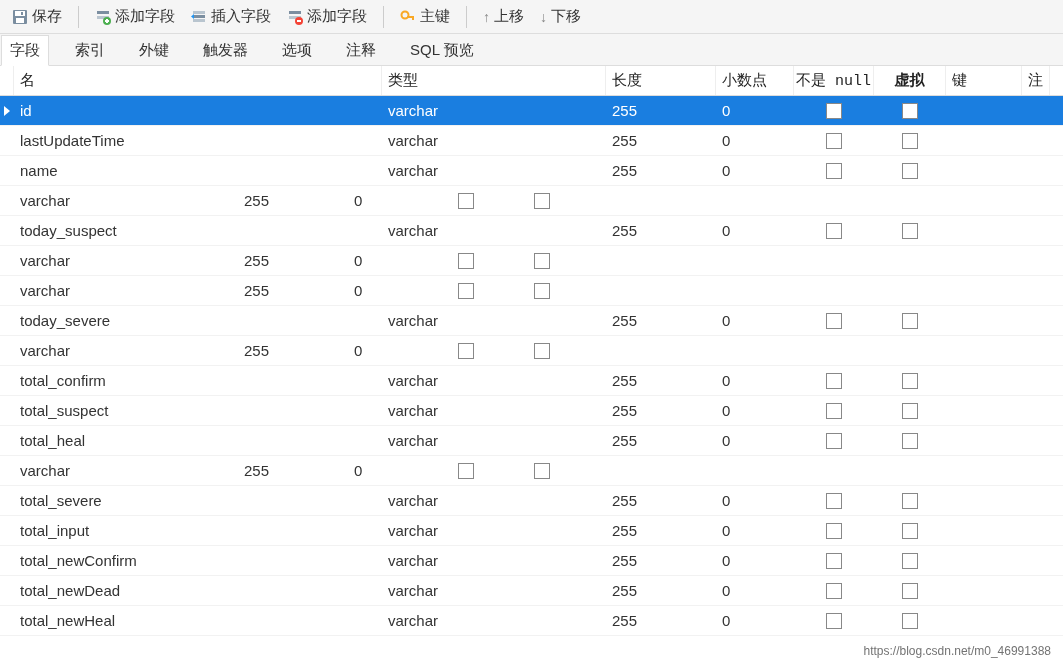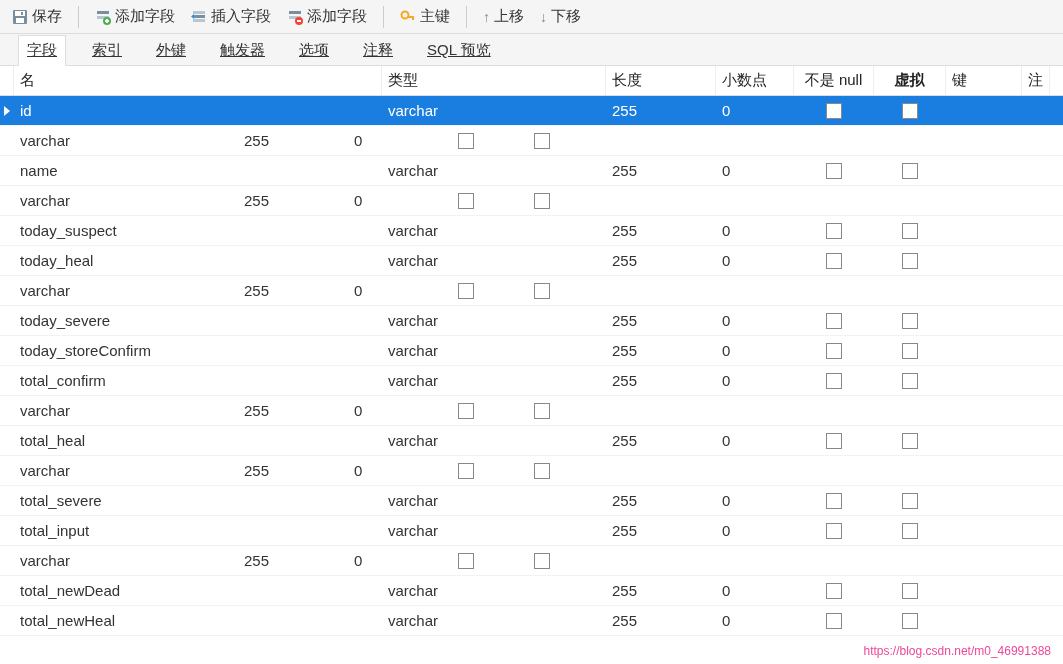--- a/index.html
+++ b/index.html
@@ -35,23 +35,22 @@
       background: #ccc;
       margin: 0 6px;
     }
     .icon { display: inline-flex; align-items: center; justify-content: center; }
     .tabs {
       background: #f5f5f5;
       border-bottom: 1px solid #ddd;
       height: 32px;
       display: flex;
       align-items: flex-end;
-      padding: 0 18px;
+      padding: 0 1px;
       gap: 18px;
-      text-decoration: underline;
     }
     .tab {
       padding: 5px 8px;
       cursor: pointer;
       color: #333;
       font-size: 15px;
     }
     .tab.active {
       background: #fff;
       border: 1px solid #ddd;
@@ -95,21 +94,21 @@
       align-items: center;
       height: 100%;
       overflow: hidden;
       white-space: nowrap;
     }
     .col-marker { width: 14px; padding: 0; justify-content: center; }
     .col-name   { width: 368px; }
     .col-type   { width: 224px; }
     .col-len    { width: 110px; }
     .col-dec    { width: 78px; }
-    .col-null   { width: 80px; justify-content: center; }
+    .col-null   { width: 80px; justify-content: center; font-family: Liberation Mono, monospace; }
     .col-virt   { width: 72px; justify-content: center; font-weight: bold; }
     .col-key    { width: 76px; }
     .col-note   { width: 28px; }
     .checkbox {
       width: 16px;
       height: 16px;
       border: 1px solid #888;
       background: #fff;
       display: inline-block;
     }
@@ -124,21 +123,21 @@
       position: absolute;
     }
     .col-marker { position: relative; }
     .row:not(.selected) .col-marker { color: transparent; }
     .arrow-up { color: #888; font-size: 14px; }
     .arrow-down { color: #888; font-size: 14px; }
     .watermark {
       position: absolute;
       right: 12px;
       bottom: 6px;
-      color: #ec4899;
+      color: #737373;
       font-size: 12px;
       pointer-events: none;
     }
   </style>
 </head>
 <body>
 
 <div class="toolbar">
   <div class="toolbar-btn">
     <span class="icon">
@@ -241,20 +240,21 @@
           <span class="checkbox"></span>
         </div>
         <div class="cell col-virt">
           <span class="checkbox"></span>
         </div>
         <div class="cell col-key"></div>
         <div class="cell col-note"></div>
       </div>
       <div class="row">
         <div class="cell col-marker"></div>
+        <div class="cell col-name">lastUpdateTime</div>
         <div class="cell col-type">varchar</div>
         <div class="cell col-len">255</div>
         <div class="cell col-dec">0</div>
         <div class="cell col-null">
           <span class="checkbox"></span>
         </div>
         <div class="cell col-virt">
           <span class="checkbox"></span>
         </div>
         <div class="cell col-key"></div>
@@ -299,21 +299,20 @@
           <span class="checkbox"></span>
         </div>
         <div class="cell col-virt">
           <span class="checkbox"></span>
         </div>
         <div class="cell col-key"></div>
         <div class="cell col-note"></div>
       </div>
       <div class="row">
         <div class="cell col-marker"></div>
-        <div class="cell col-name">today_heal</div>
         <div class="cell col-type">varchar</div>
         <div class="cell col-len">255</div>
         <div class="cell col-dec">0</div>
         <div class="cell col-null">
           <span class="checkbox"></span>
         </div>
         <div class="cell col-virt">
           <span class="checkbox"></span>
         </div>
         <div class="cell col-key"></div>
@@ -343,21 +342,20 @@
           <span class="checkbox"></span>
         </div>
         <div class="cell col-virt">
           <span class="checkbox"></span>
         </div>
         <div class="cell col-key"></div>
         <div class="cell col-note"></div>
       </div>
       <div class="row">
         <div class="cell col-marker"></div>
-        <div class="cell col-name">today_storeConfirm</div>
         <div class="cell col-type">varchar</div>
         <div class="cell col-len">255</div>
         <div class="cell col-dec">0</div>
         <div class="cell col-null">
           <span class="checkbox"></span>
         </div>
         <div class="cell col-virt">
           <span class="checkbox"></span>
         </div>
         <div class="cell col-key"></div>
@@ -373,20 +371,21 @@
           <span class="checkbox"></span>
         </div>
         <div class="cell col-virt">
           <span class="checkbox"></span>
         </div>
         <div class="cell col-key"></div>
         <div class="cell col-note"></div>
       </div>
       <div class="row">
         <div class="cell col-marker"></div>
+        <div class="cell col-name">total_suspect</div>
         <div class="cell col-type">varchar</div>
         <div class="cell col-len">255</div>
         <div class="cell col-dec">0</div>
         <div class="cell col-null">
           <span class="checkbox"></span>
         </div>
         <div class="cell col-virt">
           <span class="checkbox"></span>
         </div>
         <div class="cell col-key"></div>
@@ -446,20 +445,21 @@
           <span class="checkbox"></span>
         </div>
         <div class="cell col-virt">
           <span class="checkbox"></span>
         </div>
         <div class="cell col-key"></div>
         <div class="cell col-note"></div>
       </div>
       <div class="row">
         <div class="cell col-marker"></div>
+        <div class="cell col-name">total_newConfirm</div>
         <div class="cell col-type">varchar</div>
         <div class="cell col-len">255</div>
         <div class="cell col-dec">0</div>
         <div class="cell col-null">
           <span class="checkbox"></span>
         </div>
         <div class="cell col-virt">
           <span class="checkbox"></span>
         </div>
         <div class="cell col-key"></div>

